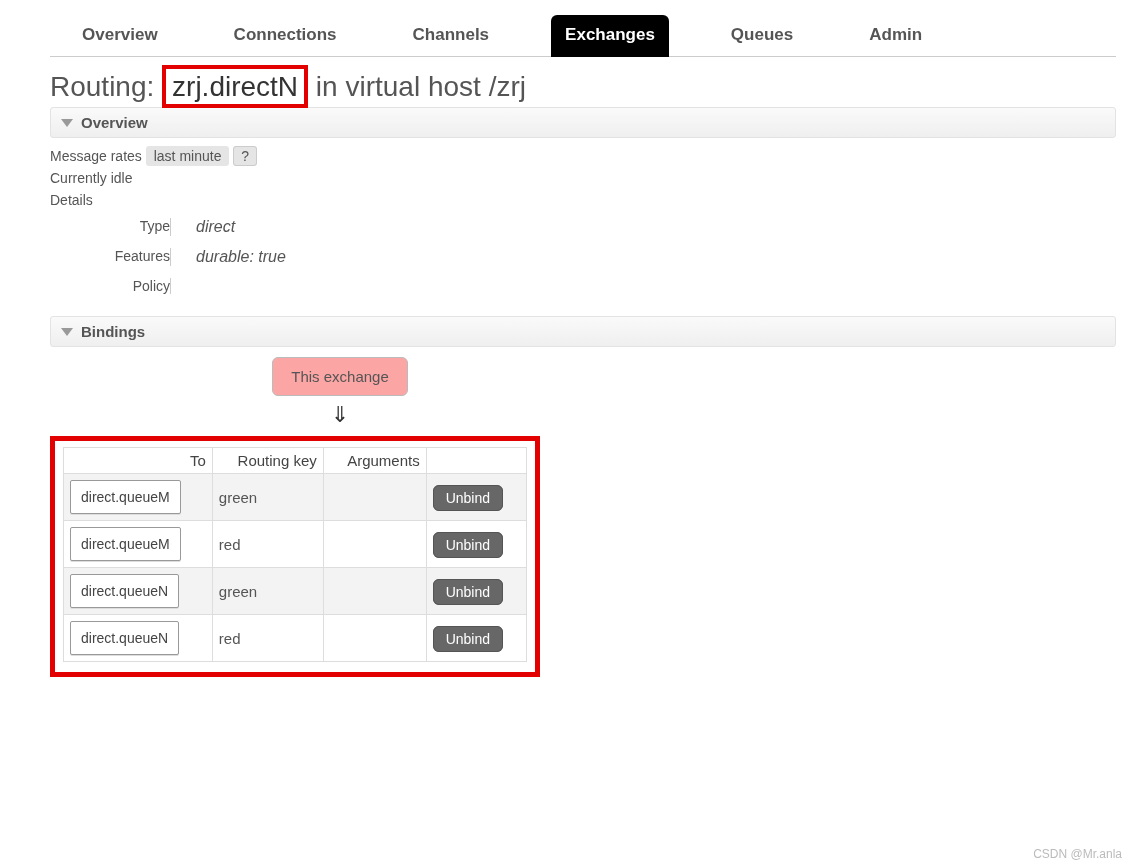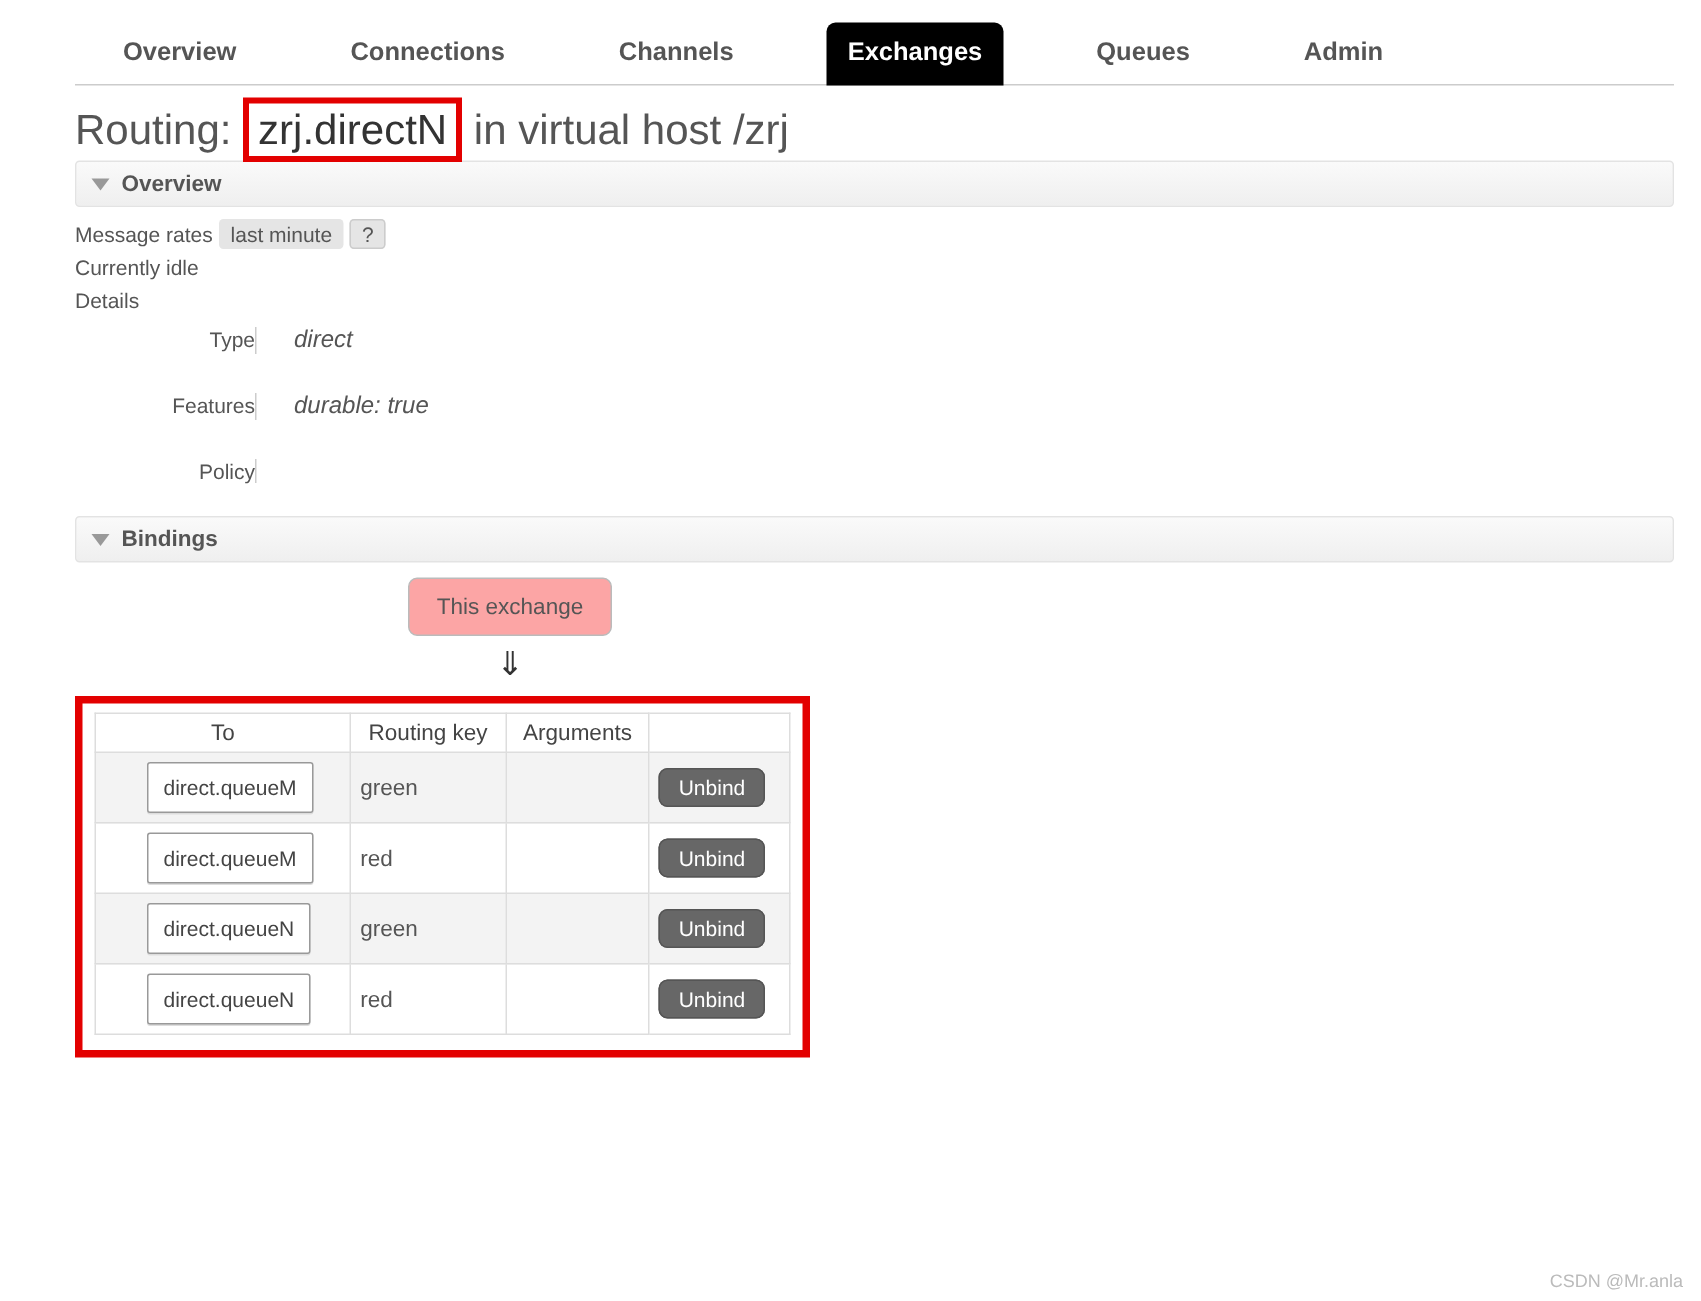--- a/index.html
+++ b/index.html
@@ -57,49 +57,48 @@
     width: 0; height: 0; border-left: 6px solid transparent; border-right: 6px solid transparent;
     border-top: 8px solid #999;
   }
 
   
   .row { margin: 6px 0; color: #555; font-size: 14px; }
   .chip { background: #e5e5e5; padding: 2px 8px; border-radius: 3px; }
   .chip.q { border: 1px solid #ccc; padding: 1px 7px; }
 
   
-  .details { display: grid; grid-template-columns: 120px 12px auto; row-gap: 26px; margin: 10px 0 22px 0; }
+  .details { display: grid; grid-template-columns: 120px 12px auto; row-gap: 12px; margin: 10px 0 22px 0; }
   .dk { text-align: right; color: #555; font-size: 14px; }
   .dv { color: #555; font-size: 16px; padding-left: 14px; font-style: italic; }
   .vsep { border-left: 1px solid #ccc; height: 100%; }
 
   
   .this-ex-wrap { display: flex; flex-direction: column; align-items: center; width: 360px; margin: 6px 0 8px 110px; }
   .this-ex {
     border: 1px solid #bbb; border-radius: 6px; padding: 10px 18px; color: #555; font-size: 15px;
     background: #fca5a5;
   }
   .darrow { font-size: 22px; color: #333; margin-top: 6px; }
 
   .bind-box { border: 5px solid #e30000; padding: 6px 8px 10px 8px; width: 490px; }
   table.bind { border-collapse: collapse; width: 100%; }
   table.bind th {
-    text-align: center; font-weight: 400; color: #444; font-size: 15px;
+    text-align: right; font-weight: 400; color: #444; font-size: 15px;
     border: 1px solid #ddd; padding: 4px 6px; background: #fff;
   }
   table.bind td {
     border: 1px solid #ddd; padding: 6px 6px; vertical-align: middle;
     color: #555; font-size: 15px;
   }
   table.bind tr.alt td { background: #f3f3f3; }
   .qbtn {
     display: inline-block; border: 1px solid #999; background: #fff; color: #444;
     padding: 8px 10px; font-size: 14px; cursor: pointer; border-radius: 2px;
     box-shadow: 0 1px 0 #ddd;
-    margin-left: 28px;
   }
   .unbind {
     background: #676767; color: #fff; border: 1px solid #555;
     padding: 4px 12px; border-radius: 6px; font-size: 14px; cursor: pointer; text-align: center;
   }
 
   .watermark { position: fixed; right: 12px; bottom: 6px; color: #bbb; font-size: 12px; }
 </style>
 </head>
 <body>

